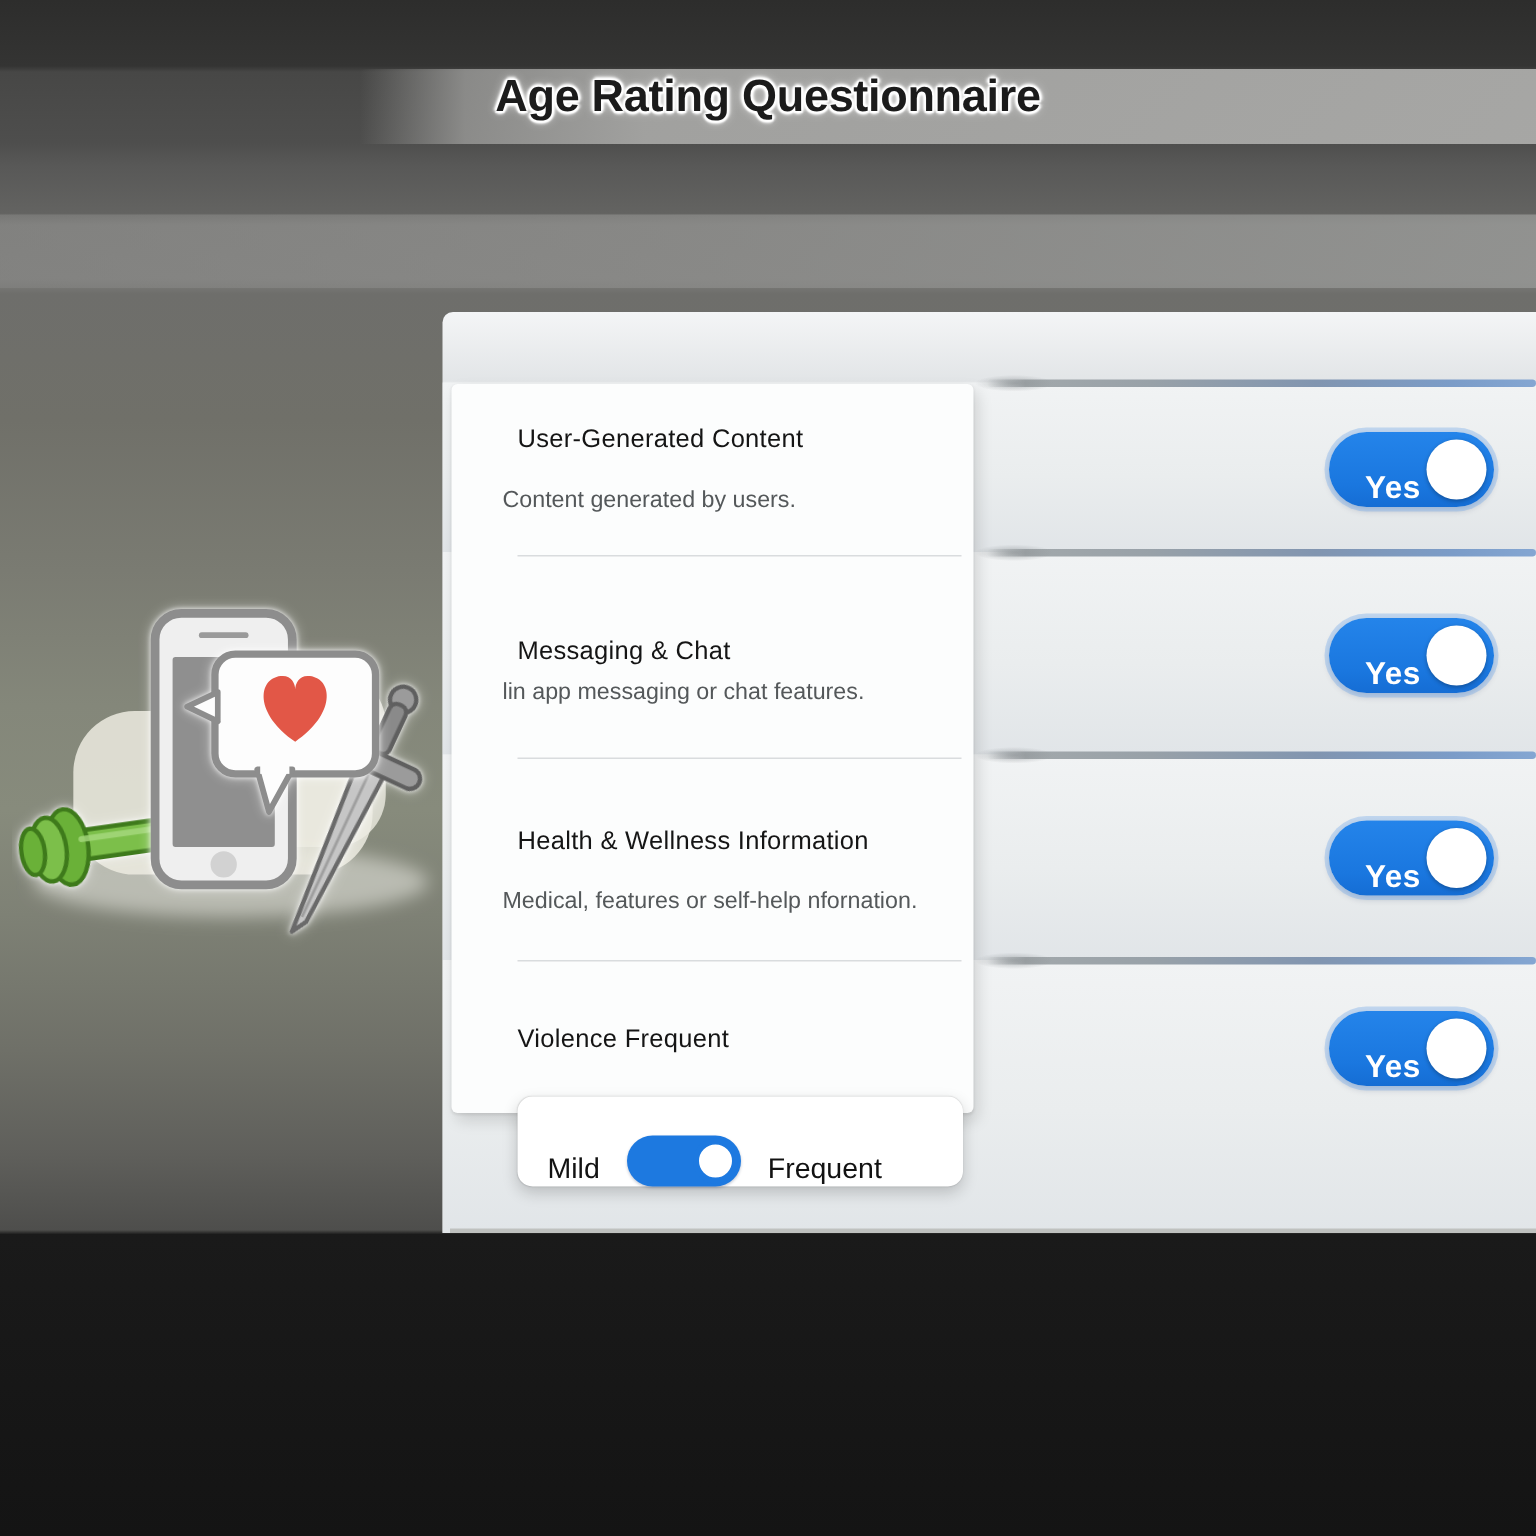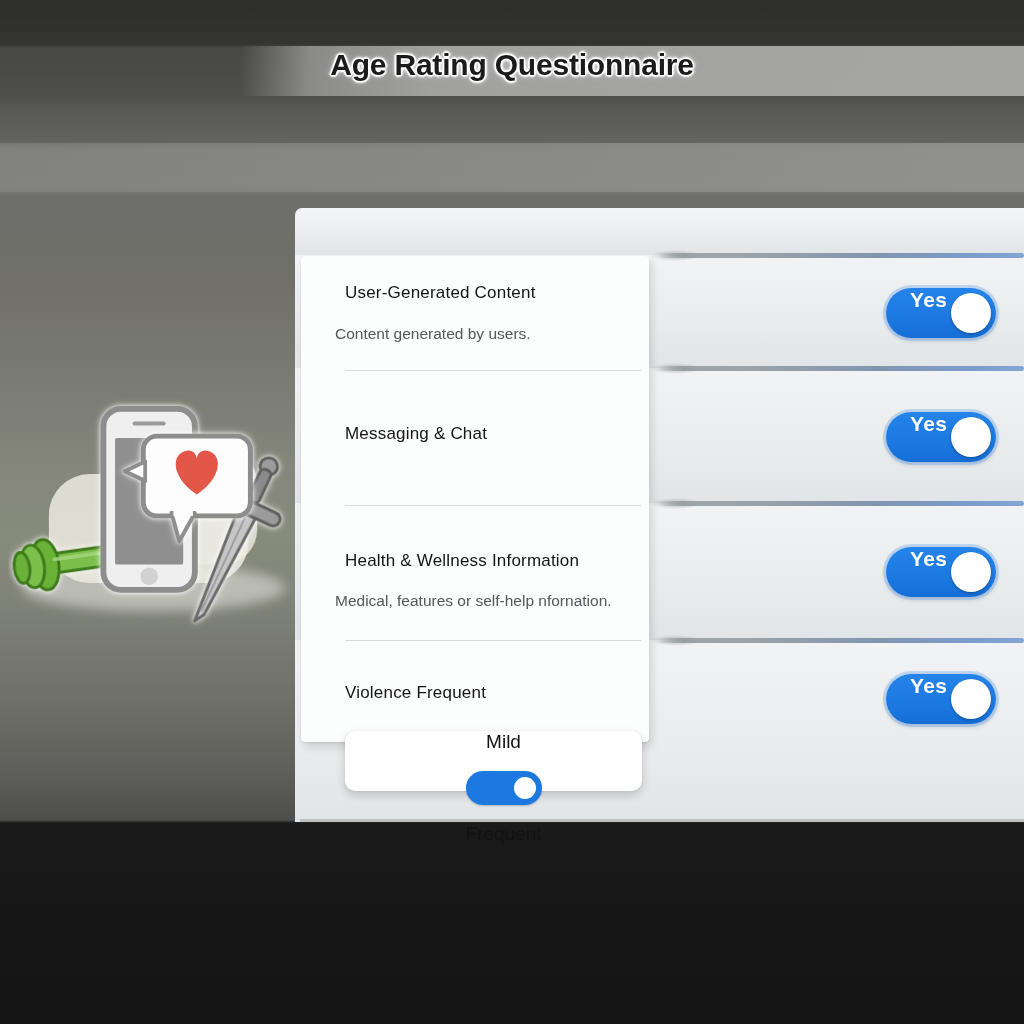--- a/index.html
+++ b/index.html
@@ -40,28 +40,28 @@
   .qcard{position:absolute;left:301px;top:256px;width:348px;height:486px;background:#fcfdfd;
     border-radius:4px;box-shadow:3px 5px 10px rgba(0,0,0,.13),0 1px 2px rgba(0,0,0,.08);}
   .q-title{position:absolute;left:44px;right:6px;margin:0;font-size:17px;font-weight:500;
     color:#151515;letter-spacing:.2px;white-space:nowrap;}
   .q-desc{position:absolute;left:33px;right:6px;margin:1px;font-size:15.5px;color:#54585a;white-space:nowrap;}
   .divider{position:absolute;left:44px;right:8px;height:1px;background:#d9dcde;}
   
   .yes-toggle{position:absolute;left:886px;width:110px;height:50px;border-radius:25px;
     background:linear-gradient(180deg,#2484ea 0%,#1a77df 70%,#156dd4 100%);
     box-shadow:0 0 0 3px rgba(125,175,235,.4),0 2px 5px rgba(10,30,80,.25);
-    display:flex;align-items:flex-start;padding-left:24px;box-sizing:border-box;cursor:pointer;}
+    display:flex;align-items:flex-end;padding-left:24px;box-sizing:border-box;cursor:pointer;}
   .yes-label{color:#fff;font-size:21px;font-weight:700;letter-spacing:.3px;}
   .knob{position:absolute;right:5px;top:5px;width:40px;height:40px;border-radius:50%;
     background:#fff;box-shadow:0 1px 3px rgba(0,0,0,.3);}
   
   .intensity{position:absolute;left:345px;top:731px;width:297px;height:60px;background:#fff;
     border-radius:10px;box-shadow:0 4px 10px rgba(0,0,0,.18),0 0 1px rgba(0,0,0,.15);
-    display:flex;align-items:center;padding-left:20px;box-sizing:border-box;gap:18px;flex-direction:column;}
+    display:flex;align-items:flex-end;padding-left:20px;box-sizing:border-box;gap:18px;}
   .int-label{font-size:19px;color:#121212;}
   .mini-switch{position:relative;width:76px;height:34px;border-radius:17px;background:#1d79e0;
     box-shadow:0 1px 2px rgba(10,30,80,.25);cursor:pointer;flex:0 0 auto;}
   .mini-knob{position:absolute;right:2px;top:2px;width:30px;height:30px;border-radius:50%;
     background:#fff;border:4px solid #1d79e0;box-sizing:border-box;}
   
   .illu{position:absolute;left:8px;top:378px;width:292px;height:270px;}
   .sticker{filter:drop-shadow(0 0 2px rgba(255,255,255,.85)) drop-shadow(0 0 4px rgba(255,255,255,.45));}
 </style>
 </head>
@@ -125,20 +125,21 @@
     <div class="sep sep-3"></div>
     <div class="sep sep-4"></div>
     <div class="panel-bottom-edge"></div>
   </div>
 
   <div class="qcard">
     <p class="q-title" style="top:27px">User-Generated Content</p>
     <p class="q-desc" style="top:68px">Content generated by users.</p>
     <div class="divider" style="top:114px"></div>
     <p class="q-title" style="top:168px">Messaging &amp; Chat</p>
+    <p class="q-desc" style="top:196px">lin app messaging or chat features.</p>
     <div class="divider" style="top:249px"></div>
     <p class="q-title" style="top:295px">Health &amp; Wellness Information</p>
     <p class="q-desc" style="top:335px">Medical, features or self-help nfornation.</p>
     <div class="divider" style="top:384px"></div>
     <p class="q-title" style="top:427px">Violence Frequent</p>
   </div>
 
   <div class="yes-toggle" style="top:288px">
     <span class="yes-label">Yes</span>
     <span class="knob"></span>

